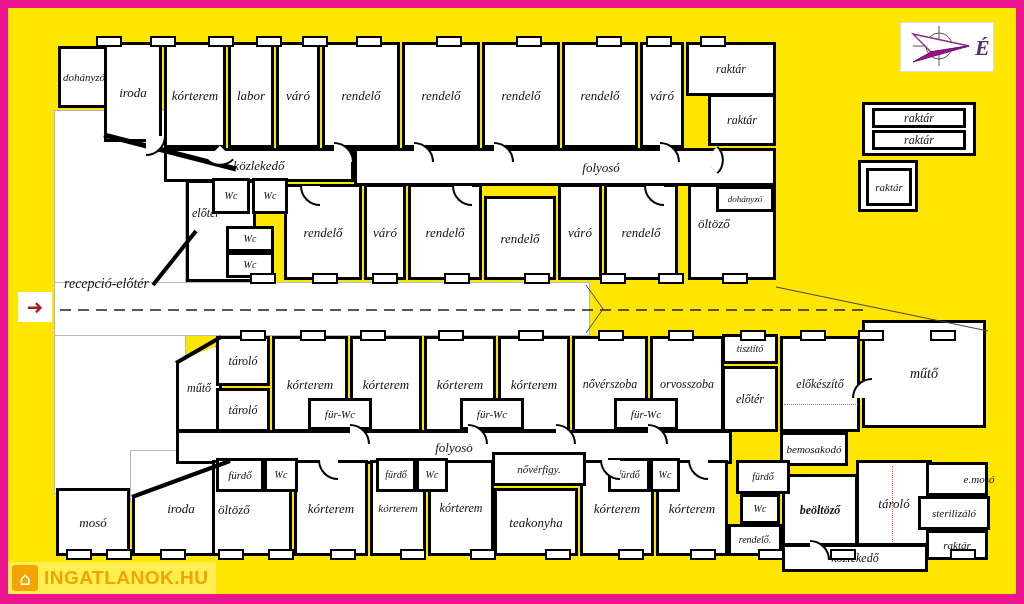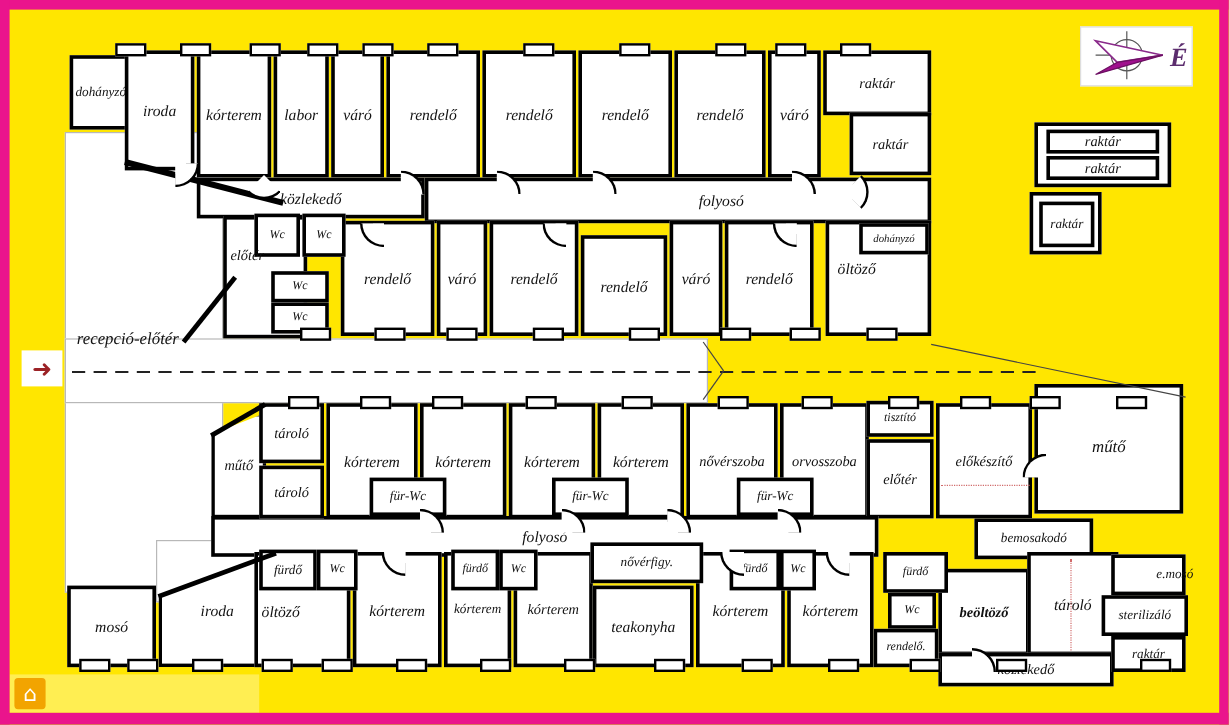--- a/index.html
+++ b/index.html
@@ -171,21 +171,21 @@
       </div>
       <div class="room" style="left: 722px; top: 366px; width: 56px; height: 66px;">
         <span style="font-size: 12px;">előtér</span>
       </div>
       <div class="room" style="left: 780px; top: 336px; width: 80px; height: 96px;">
         <span style="font-size: 12px;">előkészítő</span>
       </div>
       <div class="room" style="left: 862px; top: 320px; width: 124px; height: 108px; align-items: center;">
         <span style="font-size: 14px;">műtő</span>
       </div>
-      <div class="room" style="left: 812px; top: 432px; width: 99px; height: 34px;">
+      <div class="room" style="left: 780px; top: 432px; width: 68px; height: 34px;">
         <span style="font-size: 11px;">bemosakodó</span>
       </div>
       <div class="room" style="left: 176px; top: 430px; width: 556px; height: 34px;">
         <span style="font-size: 13px;">folyosó</span>
       </div>
       <div class="room" style="left: 492px; top: 452px; width: 94px; height: 34px; z-index: 4;">
         <span style="font-size: 11px;">nővérfigy.</span>
       </div>
       <div class="room" style="left: 56px; top: 488px; width: 74px; height: 68px;">
         <span style="font-size: 13px;">mosó</span>
@@ -351,19 +351,20 @@
   </div>
 
   <div id="entry-arrow">
     <span>➜</span>
   </div>
 
   <div id="watermark">
     <div id="wm-house">
       <span>⌂</span>
     </div>
+    <span id="wm-text">INGATLANOK.HU</span>
   </div>
 
   <div class="edge" id="edge-top"></div>
   <div class="edge" id="edge-left"></div>
   <div class="edge" id="edge-right"></div>
   <div class="edge" id="edge-bottom"></div>
 </div>
 
 </body></html>

